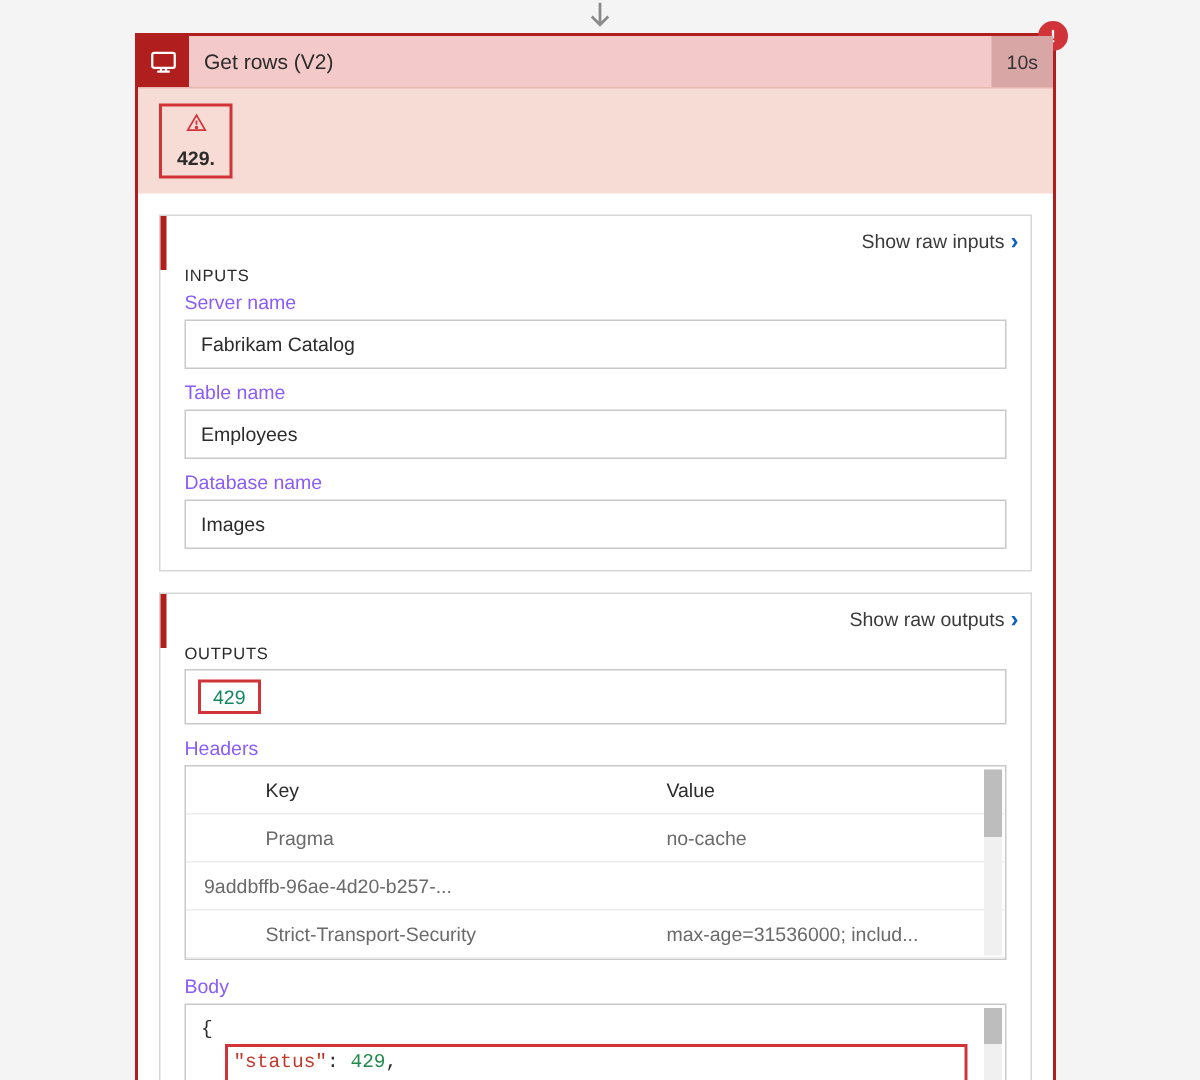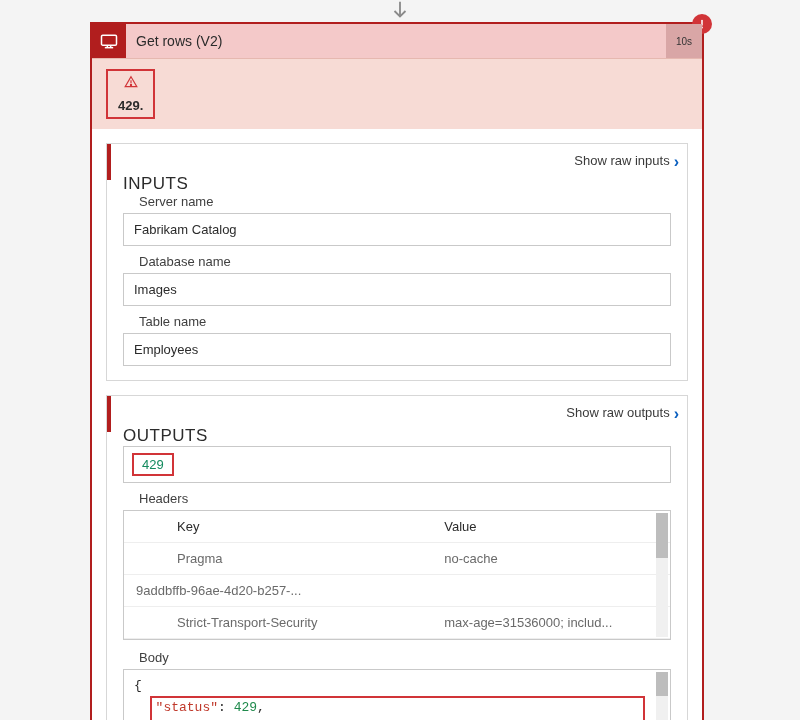--- a/index.html
+++ b/index.html
@@ -48,21 +48,21 @@
   }
   .card-title {
     flex:1;
     padding-left: 10px;
     font-size: 14px;
     color:#2b2b2b;
   }
   .duration-badge {
     background:#d9a6a6;
     color:#333;
-    font-size: 10px;
+    font-size: 13px;
     padding: 0 10px;
     height:34px;
     display:flex;
     align-items:center;
   }
   .error-bubble {
     position:absolute;
     right:-10px; top:-10px;
     width:20px; height:20px;
     border-radius:50%;
@@ -95,37 +95,37 @@
   }
   .panel-head {
     display:flex;
     align-items:center;
     height: 36px;
     border-left: 4px solid #b11e1e;
     padding: 0 8px 0 12px;
   }
   .panel-title {
     flex:1;
-    font-size:17px;
+    font-size:11px;
     letter-spacing: .5px;
     color:#2b2b2b;
     margin-top:44px;
   }
   .panel-link {
     color:#3a3a3a;
     font-size:13px;
     display:flex;
     align-items:flex-start;
     gap:4px;
   }
   .chev-right { color:#0a5fbf; font-weight:bold; font-size:16px; }
 
   .panel-body { padding: 6px 16px 14px 16px; }
   .field { margin-top: 8px; }
-  .field-label { font-size:13px; color:#404040; margin-bottom:4px;margin-left:16px; }
+  .field-label { font-size:13px; color:#8b5cf6; margin-bottom:4px; }
   .field-value {
     border:1px solid #c9c9c9;
     padding: 8px 10px;
     font-size:13px;
     background:#fff;
   }
   .outputs-body { padding: 6px 16px 6px 16px; }
 
   .status-value {
     display:inline-block;
@@ -242,26 +242,26 @@
           <span>Show raw inputs</span>
           <span class="chev-right">›</span>
         </div>
       </div>
       <div class="panel-body">
         <div class="field">
           <div class="field-label">Server name</div>
           <div class="field-value">Fabrikam Catalog</div>
         </div>
         <div class="field">
+          <div class="field-label">Table name</div>
+          <div class="field-value">Employees</div>
+        </div>
+        <div class="field">
           <div class="field-label">Database name</div>
           <div class="field-value">Images</div>
-        </div>
-        <div class="field">
-          <div class="field-label">Table name</div>
-          <div class="field-value">Employees</div>
         </div>
       </div>
     </div>
 
     <div class="panel" style="margin-bottom:0; border-bottom:none;">
       <div class="panel-head">
         <div class="panel-title">OUTPUTS</div>
         <div class="panel-link">
           <span>Show raw outputs</span>
           <span class="chev-right">›</span>

